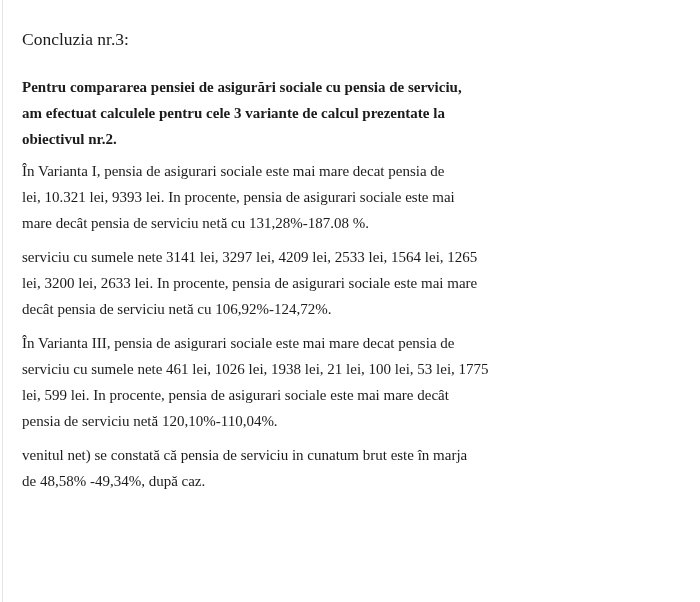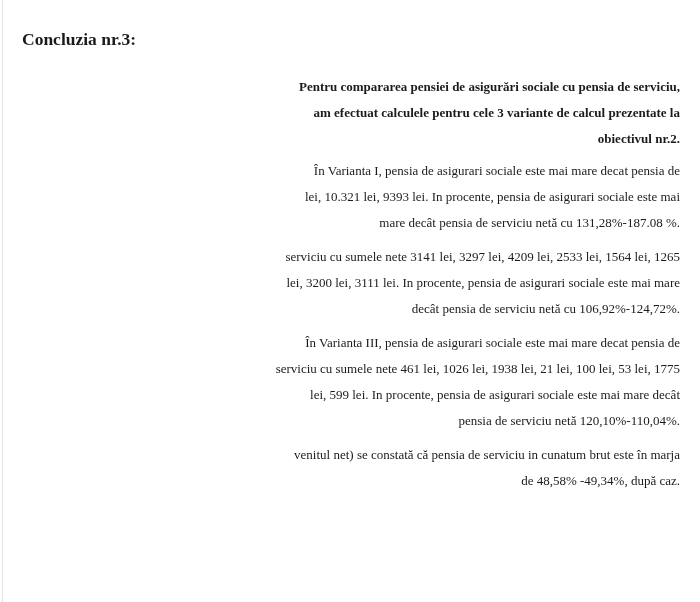--- a/index.html
+++ b/index.html
@@ -22,29 +22,28 @@
     content: "";
     position: absolute;
     left: 2px;
     top: 0;
     width: 1px;
     height: 602px;
     background: #e4e4e4;
   }
   .title {
     font-size: 17.5px;
-    font-weight: bold;
+    font-weight: normal;
     line-height: 26px;
     margin: 0 0 22px 0;
   }
   .para {
-    font-size: 13px;
+    font-size: 15px;
     line-height: 26px;
     margin: 0 0 8px 0;
-    text-align: right;
   }
   .para.bold {
     font-weight: bold;
     margin-bottom: 6px;
   }
   .line {
     white-space: pre;
   }
 </style>
 </head>
@@ -61,21 +60,21 @@
   </div>
 
   <div class="para">
     <div class="line">În Varianta I, pensia de asigurari sociale este mai mare decat pensia de</div>
     <div class="line">lei, 10.321 lei, 9393 lei. In procente, pensia de asigurari sociale este mai</div>
     <div class="line">mare decât pensia de serviciu netă cu 131,28%-187.08 %.</div>
   </div>
 
   <div class="para">
     <div class="line">serviciu cu sumele nete 3141 lei, 3297 lei, 4209 lei, 2533 lei, 1564 lei, 1265</div>
-    <div class="line">lei, 3200 lei, 3111 lei. In procente, pensia de asigurari sociale este mai mare</div>
+    <div class="line">lei, 3200 lei, 2633 lei. In procente, pensia de asigurari sociale este mai mare</div>
     <div class="line">decât pensia de serviciu netă cu 106,92%-124,72%.</div>
   </div>
 
   <div class="para">
     <div class="line">În Varianta III, pensia de asigurari sociale este mai mare decat pensia de</div>
     <div class="line">serviciu cu sumele nete 461 lei, 1026 lei, 1938 lei, 21 lei, 100 lei, 53 lei, 1775</div>
     <div class="line">lei, 599 lei. In procente, pensia de asigurari sociale este mai mare decât</div>
     <div class="line">pensia de serviciu netă 120,10%-110,04%.</div>
   </div>
 

